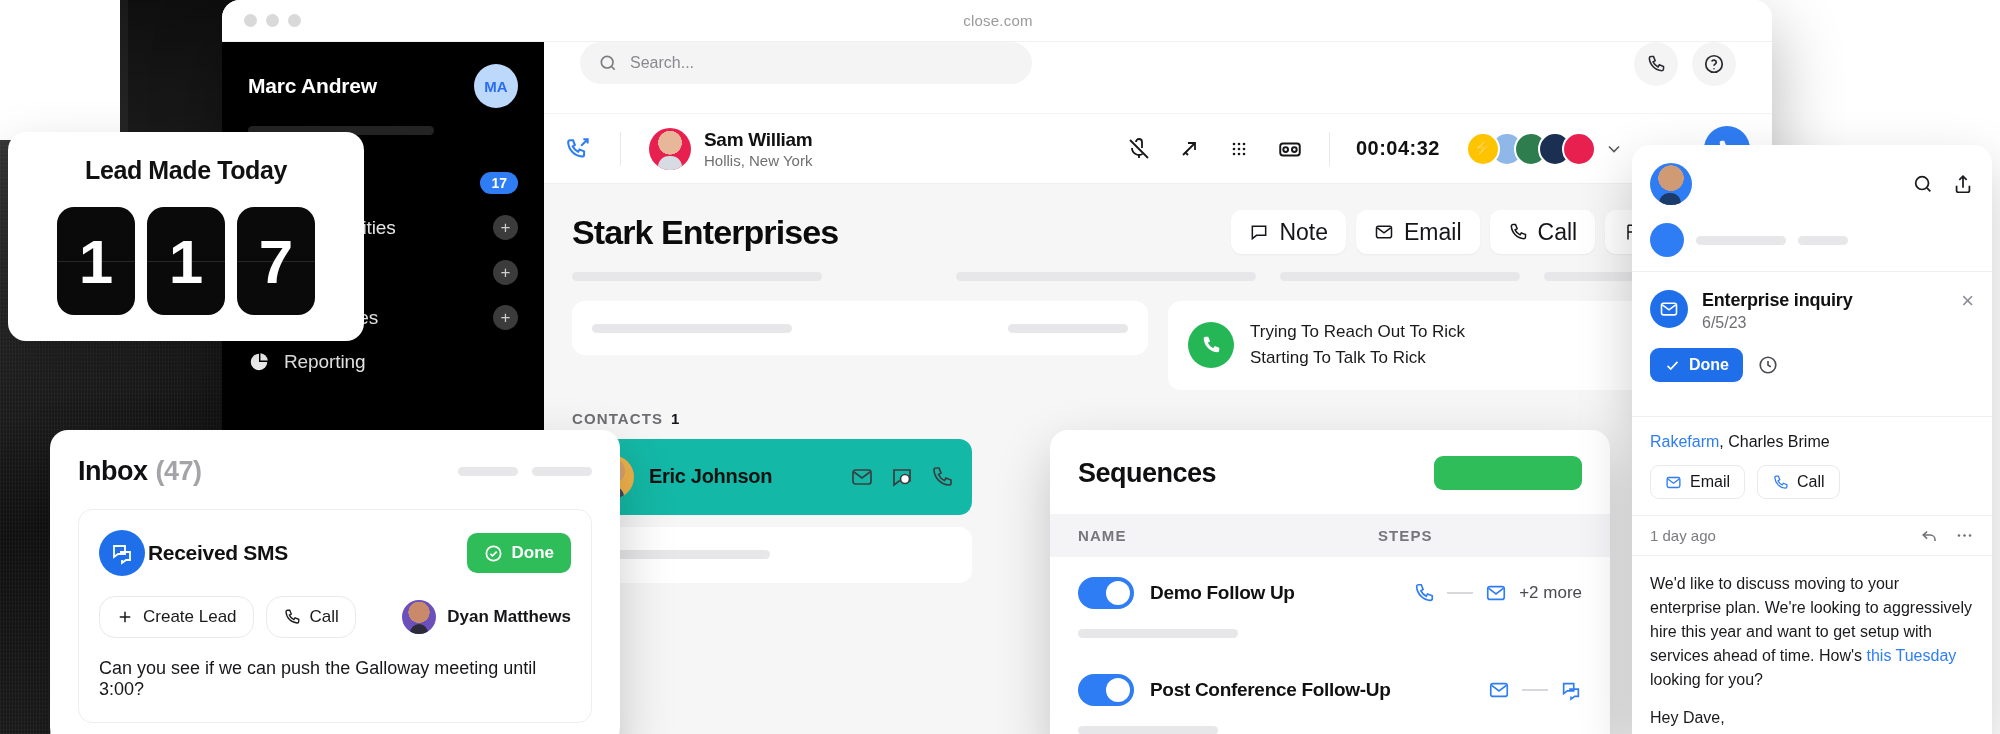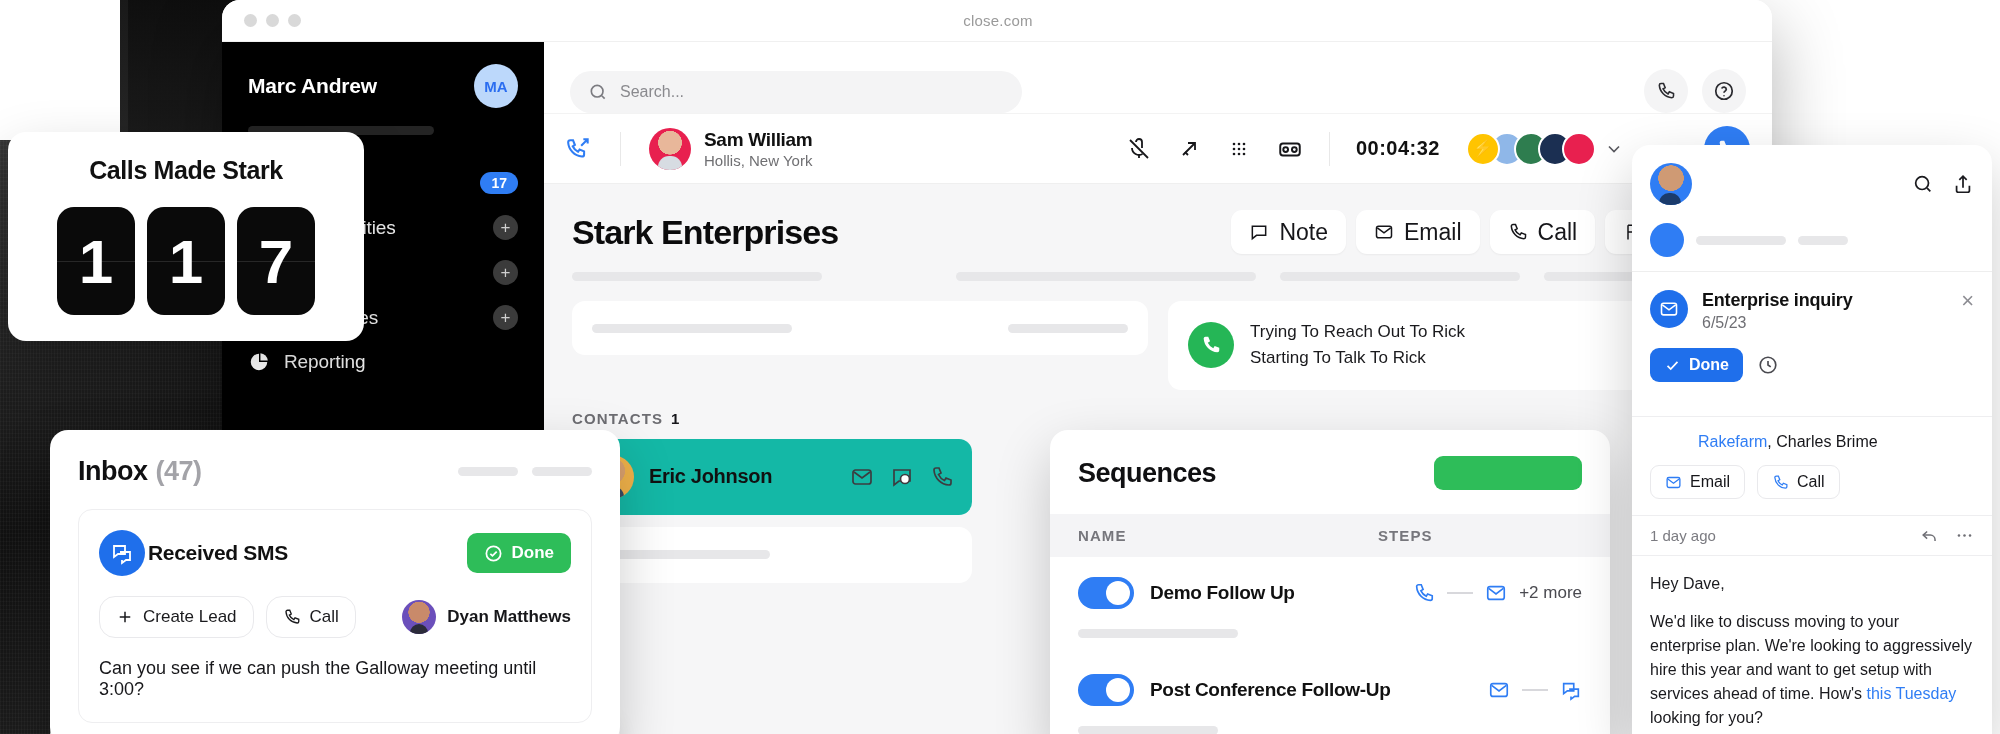--- a/index.html
+++ b/index.html
@@ -83,22 +83,22 @@
   }
   .plus-btn {
     margin-left: auto; width: 25px; height: 25px; border-radius: 50%;
     background: #3b3b3b; color: #cfcfcf; display: flex; align-items: center;
     justify-content: center; font-size: 17px; line-height: 1;
   }
 
   
   .main { flex: 1; background: #fff; display: flex; flex-direction: column; min-width: 0; }
   .topbar {
-    height: 72px; display: flex; align-items: flex-end; gap: 18px;
-    padding: 0 26px; flex: none; border-bottom: 1px solid #f3f3f3;
+    height: 72px; display: flex; align-items: flex-start; gap: 18px;
+    padding: 0 36px; flex: none; border-bottom: 1px solid #f3f3f3;
   }
   .search {
     flex: 1; max-width: 452px; height: 42px; background: #f4f4f5;
     border-radius: 21px; display: flex; align-items: center; gap: 12px; padding: 0 18px;
   }
   .search-ph { color: #8a8a8e; font-size: 16px; }
   .top-right { margin-left: auto; display: flex; gap: 14px; }
   .round-btn {
     width: 44px; height: 44px; border-radius: 50%; background: #f4f4f5;
     display: flex; align-items: center; justify-content: center; color: #3a3a3a;
@@ -290,21 +290,21 @@
   .ep-subject { font-size: 18px; font-weight: 700; color: #111; letter-spacing: -.2px; }
   .ep-date { font-size: 16px; color: #6f6f74; margin-top: 3px; }
   .ep-close { margin-left: auto; color: #8d8d93; font-size: 22px; line-height: 1; }
   .ep-actions { display: flex; align-items: center; gap: 14px; margin-top: 16px; }
   .ep-done {
     background: #1f6feb; color: #fff; border-radius: 9px; height: 34px;
     padding: 0 14px; display: flex; align-items: center; gap: 8px;
     font-size: 16px; font-weight: 600;
   }
   .ep-divider { height: 1px; background: #eeeef0; margin: 16px 0 0 0; }
-  .ep-people { padding: 16px 18px 0 18px; font-size: 16px; color: #16161a; margin-left: 48px; }
+  .ep-people { padding: 16px 18px 0 18px; font-size: 16px; color: #16161a; }
   .ep-people a { color: #2f7df4; text-decoration: none; }
   .ep-btn-row { display: flex; gap: 12px; padding: 14px 18px 16px 18px; }
   .ep-btn {
     border: 1px solid #e9e9ec; border-radius: 9px; height: 34px; padding: 0 14px;
     display: flex; align-items: center; gap: 8px; font-size: 16px; color: #16161a;
   }
   .ep-meta {
     display: flex; align-items: center; padding: 10px 18px;
     border-top: 1px solid #eeeef0; border-bottom: 1px solid #eeeef0;
     font-size: 15px; color: #7b7b81;
@@ -564,21 +564,21 @@
                 <div class="skel" style="width:180px"></div>
               </div>
             </div>
           </div>
         </div>
       </div>
     </div>
   </div>
 
   <div class="float calls-card">
-    <div class="calls-title">Calls Made Stark</div>
+    <div class="calls-title">Lead Made Today</div>
     <div class="digits">
       <div class="digit">1</div>
       <div class="digit">1</div>
       <div class="digit">7</div>
     </div>
   </div>
 
   <div class="inbox-ghost"></div>
   <div class="float inbox-card">
     <div class="inbox-head">
@@ -752,19 +752,19 @@
           </svg>
         <svg width="19" height="19" viewBox="0 0 24 24" fill="#6f6f75">
             <circle cx="5" cy="12" r="1.6"></circle>
             <circle cx="12" cy="12" r="1.6"></circle>
             <circle cx="19" cy="12" r="1.6"></circle>
           </svg>
       </div>
     </div>
 
     <div class="ep-body">
+      <p><span>We'd like to discuss moving to your enterprise plan. We're looking to aggressively hire this year and want to get setup with services ahead of time. How's </span><a href="#">this Tuesday</a><span> looking for you?</span></p>
       <p>Hey Dave,</p>
-      <p><span>We'd like to discuss moving to your enterprise plan. We're looking to aggressively hire this year and want to get setup with services ahead of time. How's </span><a href="#">this Tuesday</a><span> looking for you?</span></p>
 
     </div>
   </div>
 
 </div>
 
 </body></html>

